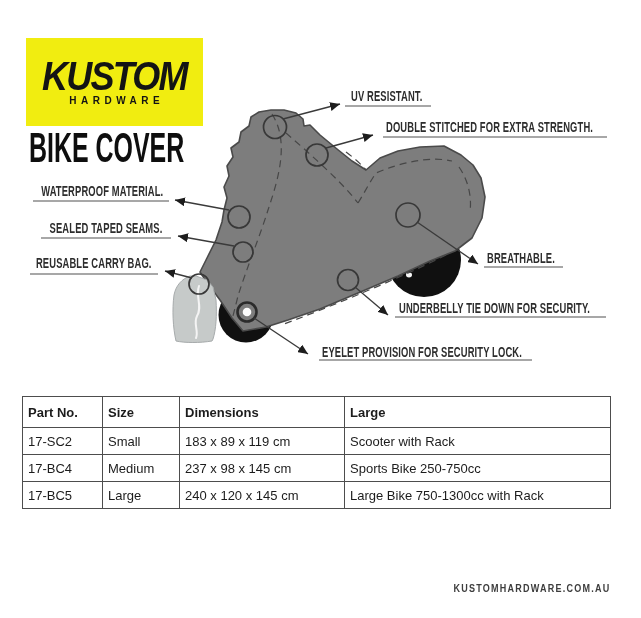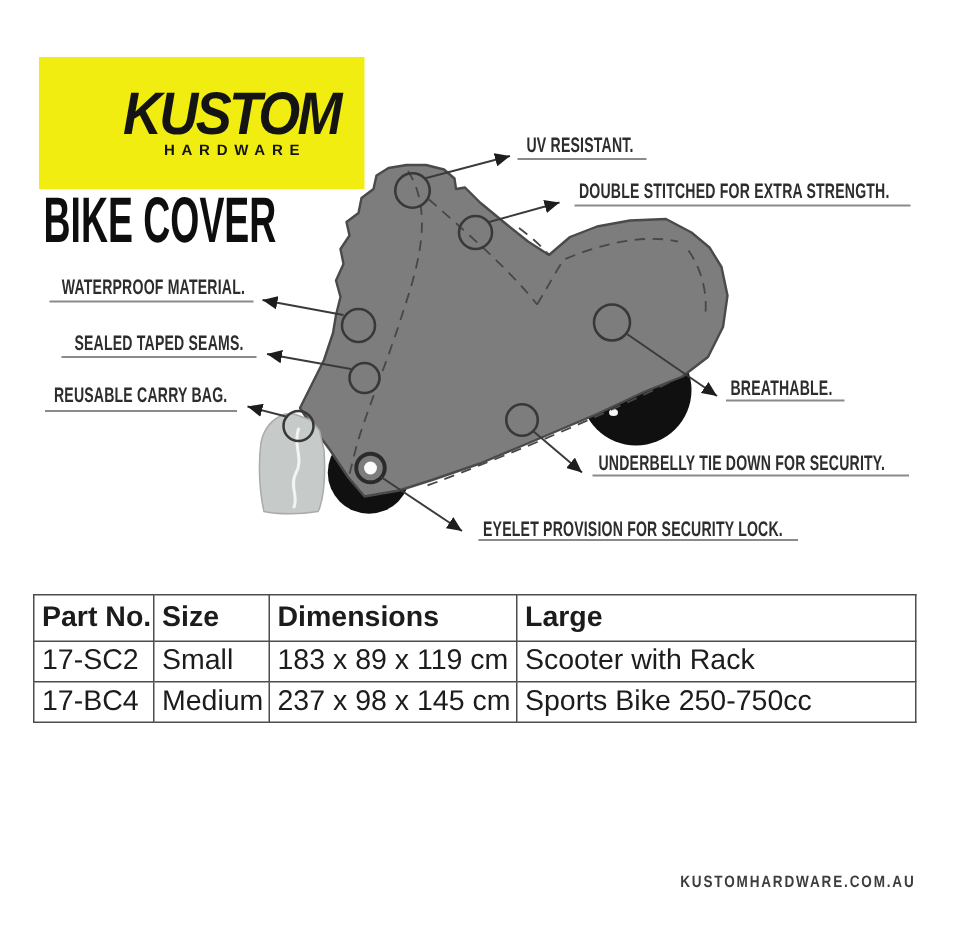--- a/index.html
+++ b/index.html
@@ -4,21 +4,21 @@
 <style>
   html,body{margin:0;padding:0;background:#ffffff;}
   #stage{
     position:relative;width:641px;height:618px;background:#fff;overflow:hidden;
     font-family:"Liberation Sans",sans-serif;
   }
   
   .logo-box{
     position:absolute;left:26px;top:38px;width:177px;height:88px;
     background:var(--brand-yellow,#F1ED10);
-    display:flex;flex-direction:column;align-items:center;justify-content:center;gap:2px;padding-left:40px;
+    display:flex;flex-direction:column;align-items:center;justify-content:center;gap:2px;
   }
   .logo-main{
     font-style:italic;font-weight:bold;font-size:40px;line-height:36px;
     letter-spacing:-2px;color:#141414;transform:scaleX(.9);white-space:nowrap;
   }
   .logo-sub{
     font-weight:bold;font-size:10px;line-height:10px;letter-spacing:4.5px;
     padding-left:4.5px;color:#141414;white-space:nowrap;
   }
   .page-title{
@@ -40,21 +40,21 @@
   .callout{
     position:absolute;font-weight:bold;font-size:14px;line-height:14px;
     letter-spacing:.2px;color:var(--label-ink,#2d2d2d);white-space:nowrap;
     transform:scaleX(.67);
   }
   .anchor-left{transform-origin:left top;}
   .anchor-right{transform-origin:right top;}
   
   .size-table{
     position:absolute;left:22px;top:396px;width:588px;
-    border-collapse:collapse;font-size:19px;color:#1c1c1c;table-layout:fixed;
+    border-collapse:collapse;font-size:13px;color:#1c1c1c;table-layout:fixed;
   }
   .size-table th,.size-table td{
     border:1.5px solid var(--table-border,#4d4d4d);
     padding:0 0 0 5px;text-align:left;vertical-align:middle;
     overflow:hidden;white-space:nowrap;
   }
   .size-table th{height:30px;font-weight:bold;}
   .size-table td{height:26px;font-weight:normal;margin-left:40px;}
   .col-part{width:80px;} .col-size{width:77px;} .col-dim{width:165px;} .col-suits{width:266px;}
   
@@ -186,18 +186,24 @@
         <td>Small</td>
         <td>183 x 89 x 119 cm</td>
         <td>Scooter with Rack</td>
       </tr>
       <tr>
         <td>17-BC4</td>
         <td>Medium</td>
         <td>237 x 98 x 145 cm</td>
         <td>Sports Bike 250-750cc</td>
       </tr>
+      <tr>
+        <td>17-BC5</td>
+        <td>Large</td>
+        <td>240 x 120 x 145 cm</td>
+        <td>Large Bike 750-1300cc with Rack</td>
+      </tr>
     </tbody>
   </table>
 
   <div class="footer-url">KUSTOMHARDWARE.COM.AU</div>
 
 </div>
 
 </body></html>

